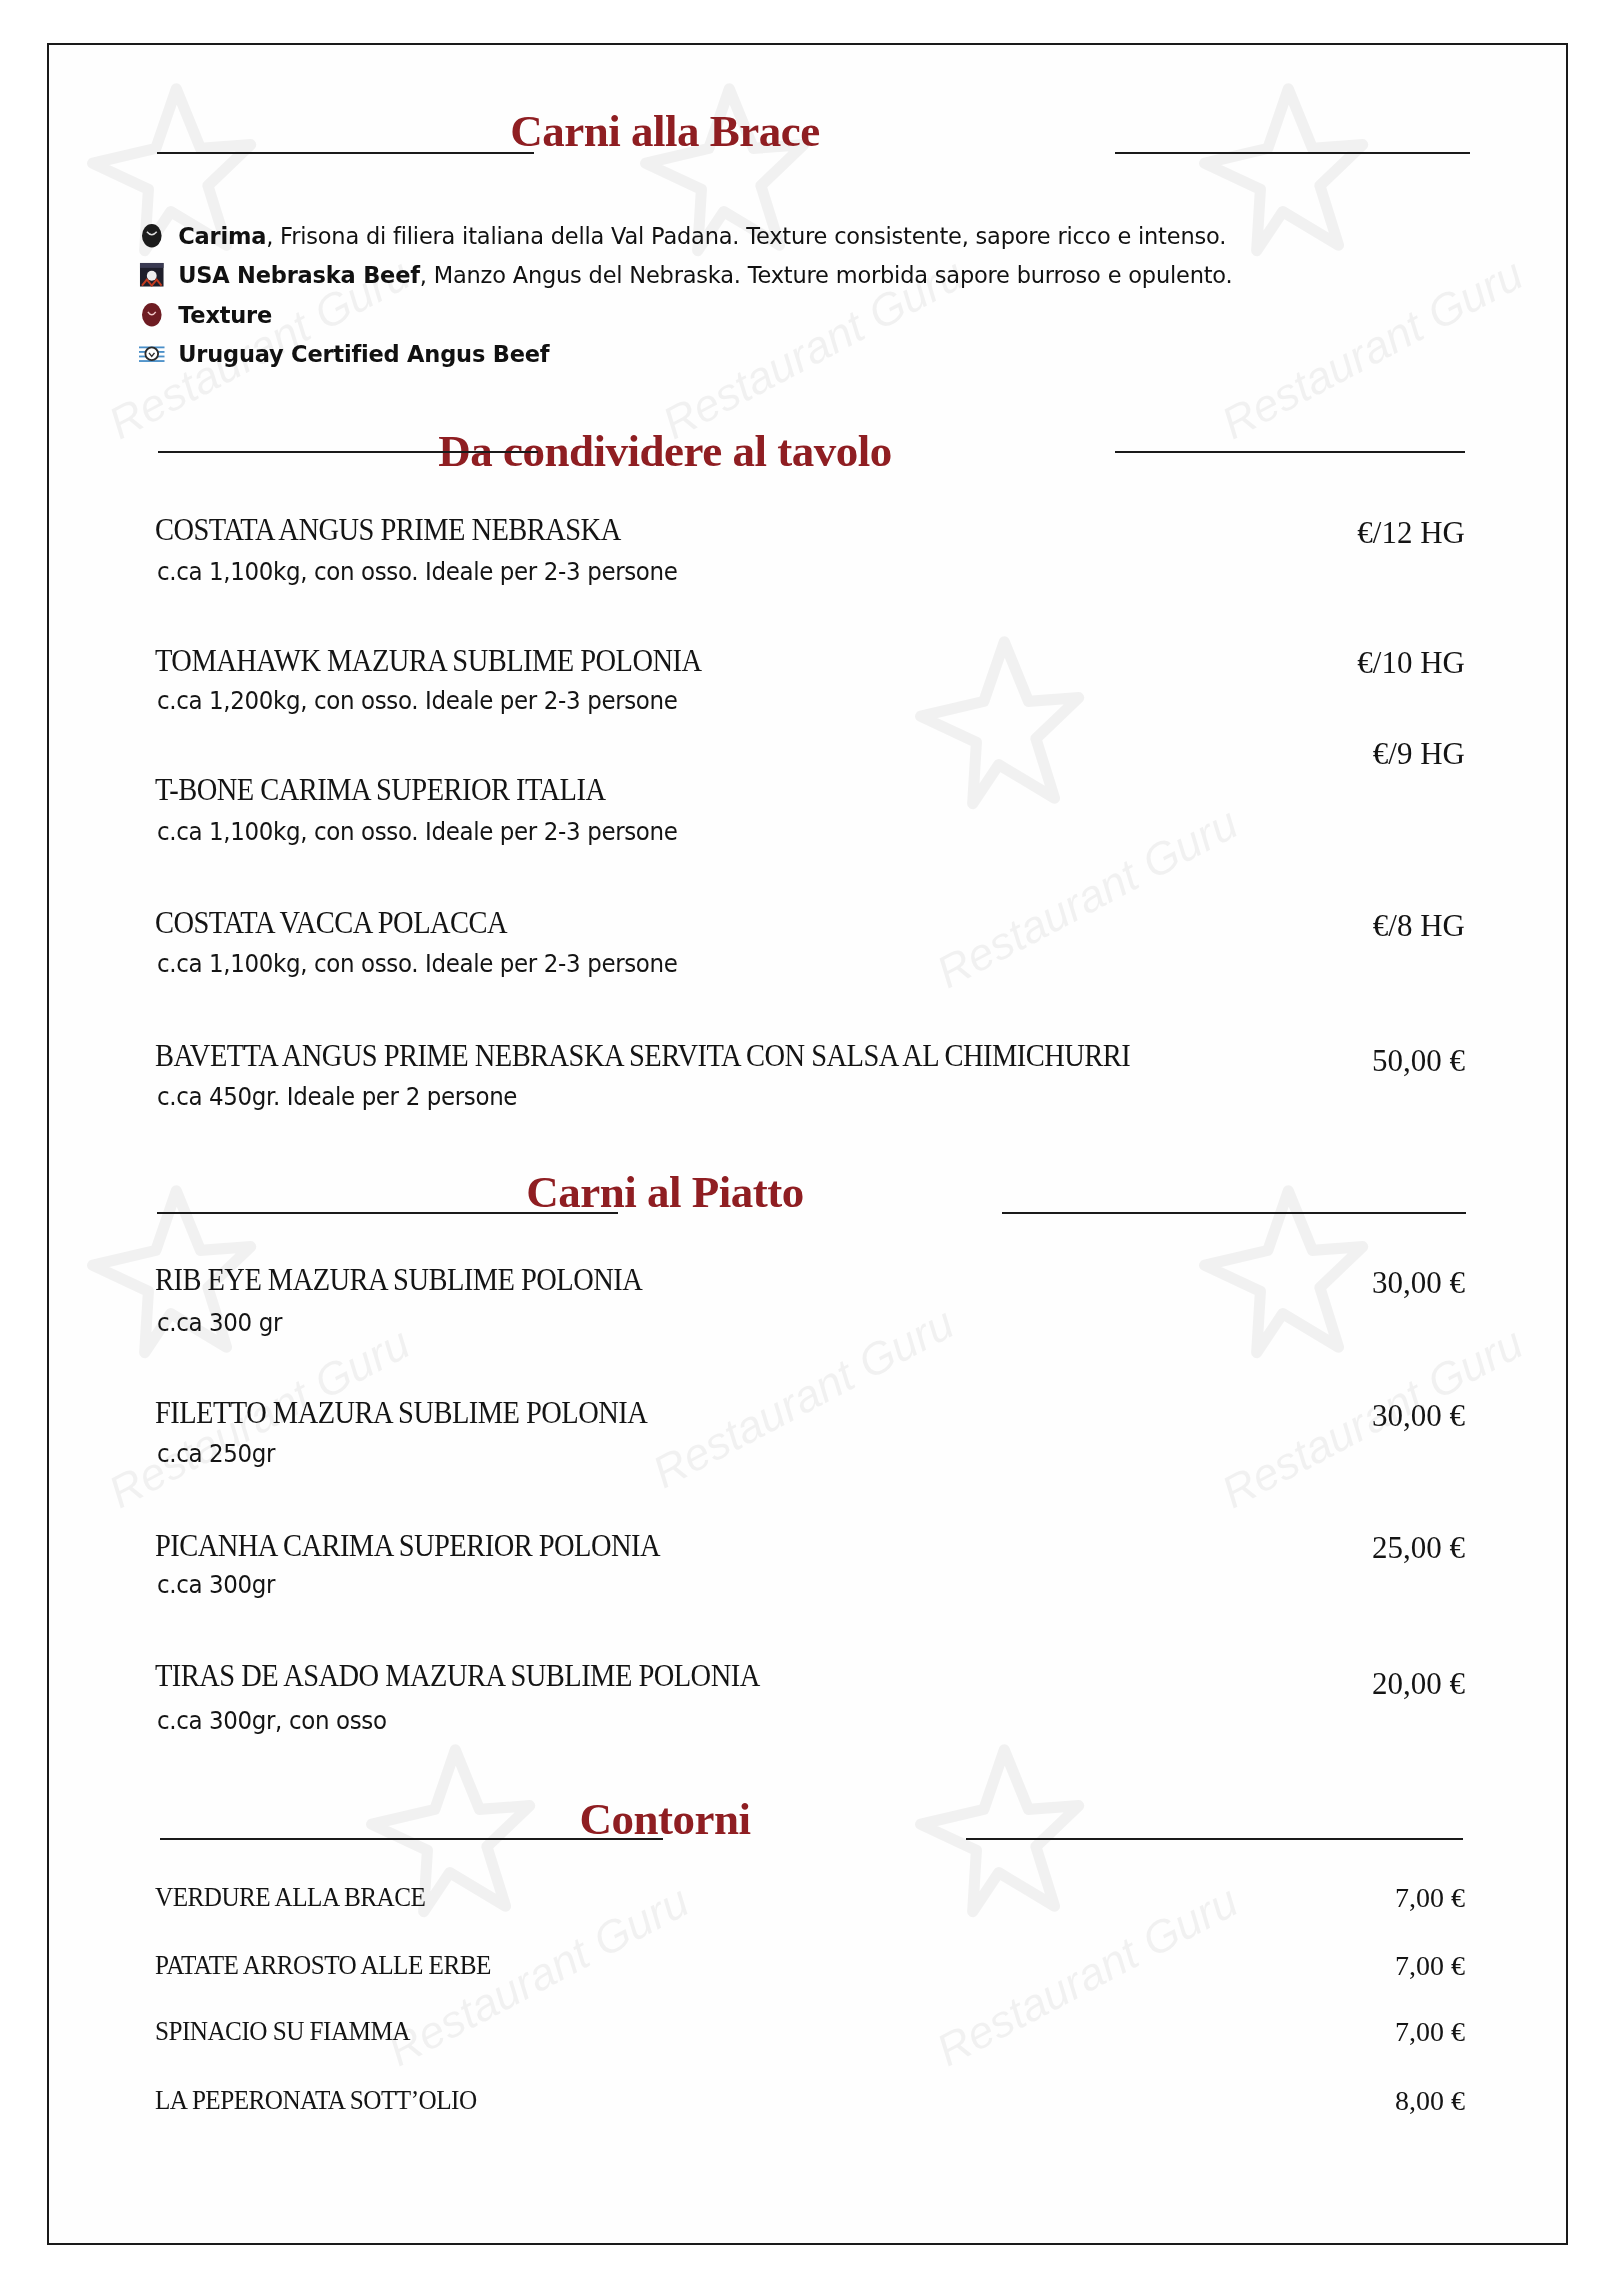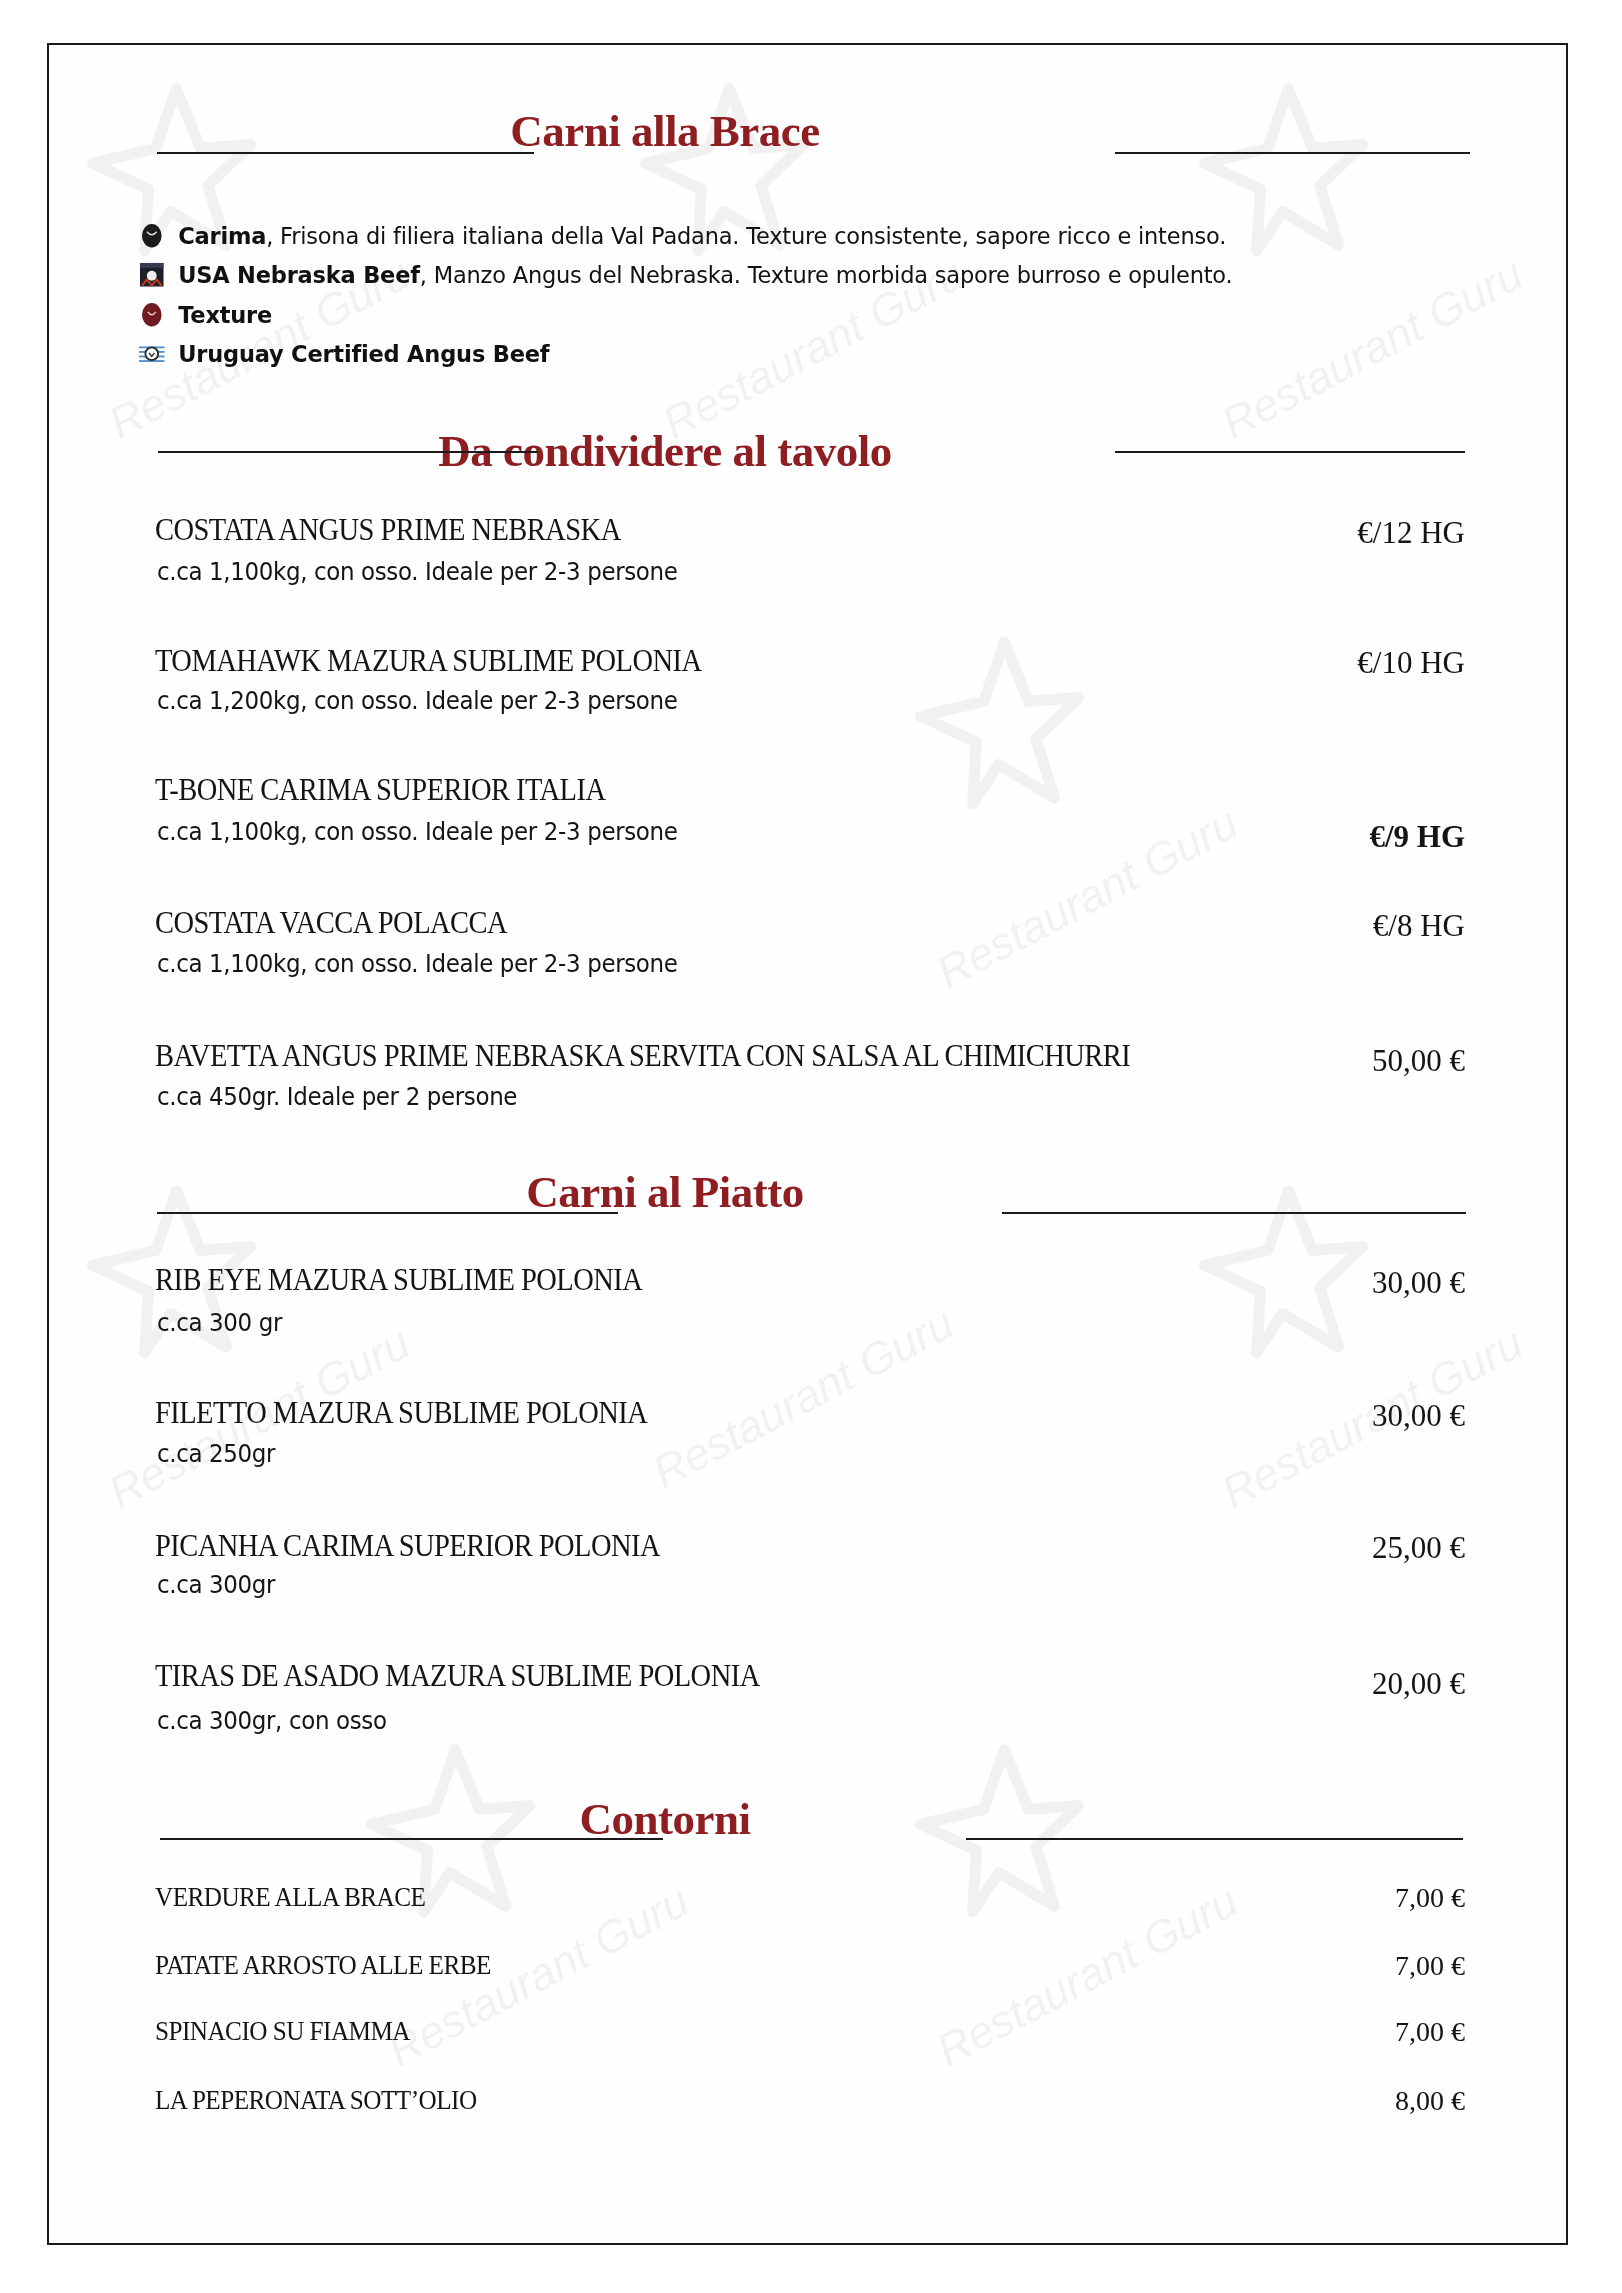--- a/index.html
+++ b/index.html
@@ -163,21 +163,21 @@
   <div class="item-price" style="top:517px;">€/12 HG</div>
 </div>
 <div>
   <div class="item-name" style="top:645px;">TOMAHAWK MAZURA SUBLIME POLONIA</div>
   <div class="item-desc" style="top:688px;">c.ca 1,200kg, con osso. Ideale per 2-3 persone</div>
   <div class="item-price" style="top:647px;">€/10 HG</div>
 </div>
 <div>
   <div class="item-name" style="top:774px;">T-BONE CARIMA SUPERIOR ITALIA</div>
   <div class="item-desc" style="top:819px;">c.ca 1,100kg, con osso. Ideale per 2-3 persone</div>
-  <div class="item-price" style="top:821px;font-weight:bold;">€/9 HG</div>
+  <div class="item-price" style="top:738px;">€/9 HG</div>
 </div>
 <div>
   <div class="item-name" style="top:907px;">COSTATA VACCA POLACCA</div>
   <div class="item-desc" style="top:951px;">c.ca 1,100kg, con osso. Ideale per 2-3 persone</div>
   <div class="item-price" style="top:910px;">€/8 HG</div>
 </div>
 <div>
   <div class="item-name" style="top:1040px;">BAVETTA ANGUS PRIME NEBRASKA SERVITA CON SALSA AL CHIMICHURRI</div>
   <div class="item-desc" style="top:1084px;">c.ca 450gr. Ideale per 2 persone</div>
   <div class="item-price" style="top:1045px;">50,00 €</div>

